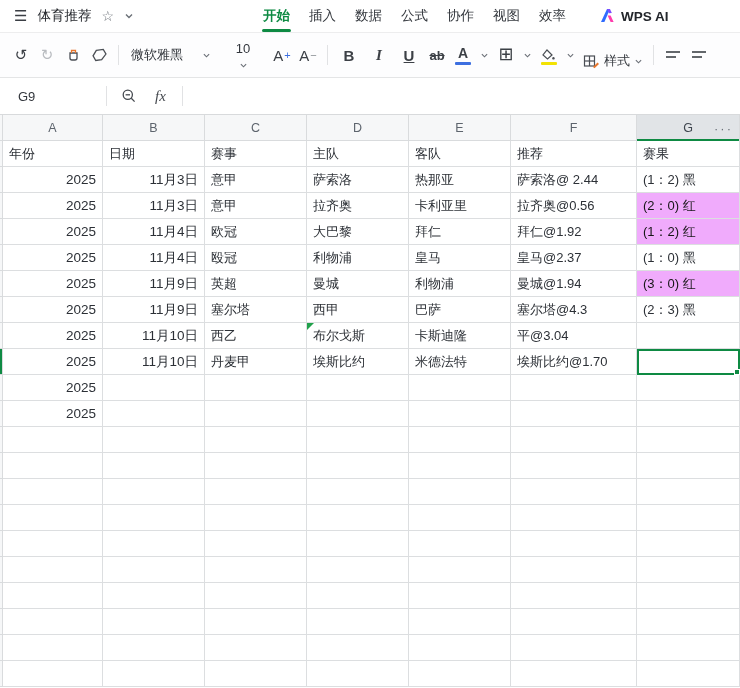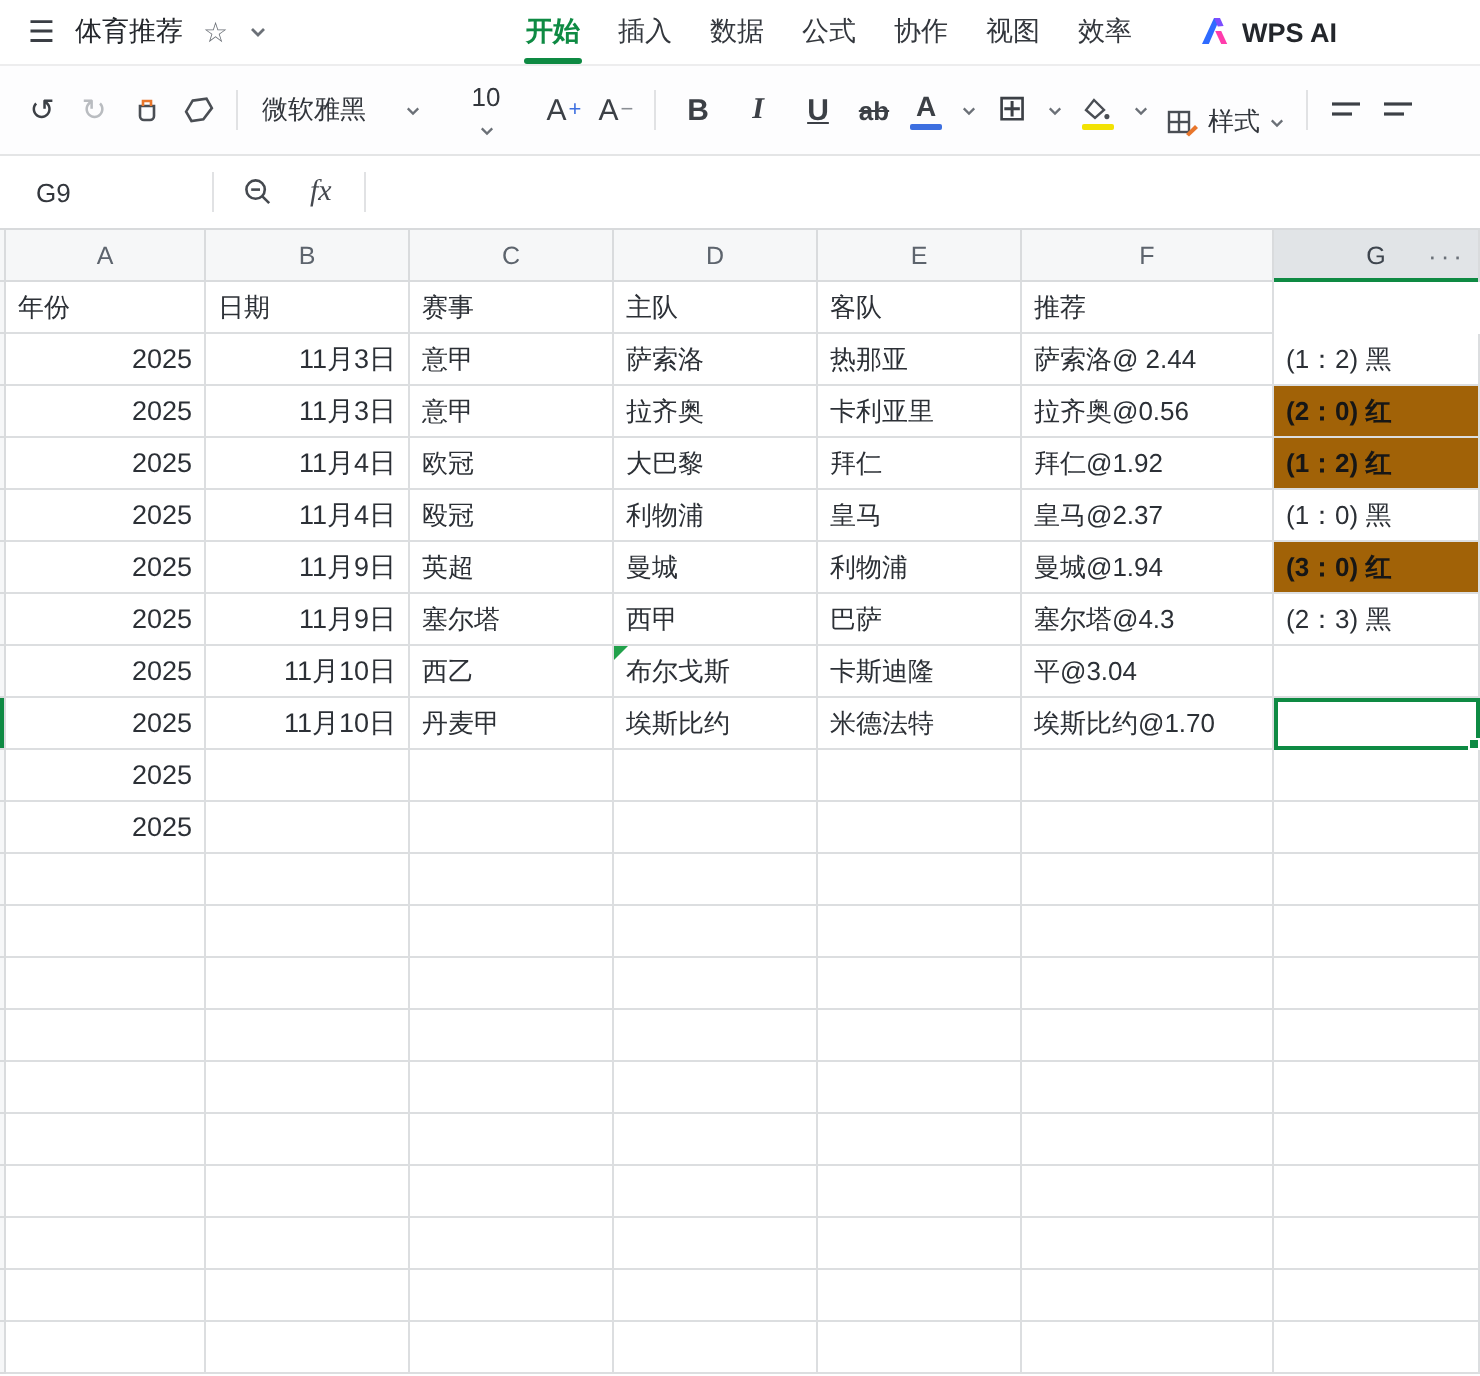--- a/index.html
+++ b/index.html
@@ -63,21 +63,21 @@
   .colhead{display:flex;align-items:center;justify-content:center;font-size:12.5px;color:var(--muted);border-right:1px solid var(--grid-line);position:relative;cursor:pointer;}
   .colhead.active{background:#e1e4e7;color:#3e454e;}
   .colhead.active::after{content:'';position:absolute;left:0;right:0;bottom:-1px;height:2px;background:var(--green);}
   .more-dots{position:absolute;right:6px;top:50%;transform:translateY(-50%);color:#6a7078;font-size:13px;letter-spacing:2px;cursor:pointer;}
   .c0{width:100px;}.c1{width:102px;}.c2{width:102px;}.c3{width:102px;}.c4{width:102px;}.c5{width:126px;}.c6{width:103px;}
   .sheet-row{display:flex;height:26px;}
   .row-sliver{width:3px;background:#f6f7f8;border-right:1px solid var(--grid-line);border-bottom:1px solid var(--grid-line);}
   .row-sliver.sel{background:var(--green);}
   .cell{position:relative;display:flex;align-items:center;font-size:13px;padding:0 6px;border-right:1px solid var(--cell-line);border-bottom:1px solid var(--cell-line);white-space:nowrap;overflow:visible;background:transparent;cursor:cell;}
   .cell.num{justify-content:flex-end;font-size:13.5px;}
-  .cell.red{background:#a16207;color:#161616;font-weight:bold;}
+  .cell.red{background:#f0abfc;color:#161616;}
   .cell.selected{outline:2px solid var(--green);outline-offset:-2px;z-index:2;}
   .fill-handle{position:absolute;right:-1px;bottom:-1px;width:6px;height:6px;background:var(--green);border:1px solid #fff;z-index:3;}
   .corner-flag{position:absolute;left:0;top:0;width:0;height:0;border-top:7px solid #21a14b;border-right:7px solid transparent;}
 </style>
 </head>
 <body>
 
 <div class="titlebar">
   <div class="tb-left">
     <span class="hamburger">☰</span>
@@ -230,20 +230,21 @@
     </div>
   <div>
       <div class="sheet-row">
         <div class="row-sliver"></div>
         <div class="cell c0">年份</div>
         <div class="cell c1">日期</div>
         <div class="cell c2">赛事</div>
         <div class="cell c3">主队</div>
         <div class="cell c4">客队</div>
         <div class="cell c5">推荐</div>
+        <div class="cell c6">赛果</div>
       </div>
       <div class="sheet-row">
         <div class="row-sliver"></div>
         <div class="cell c0 num">2025</div>
         <div class="cell c1 num">11月3日</div>
         <div class="cell c2">意甲</div>
         <div class="cell c3">萨索洛</div>
         <div class="cell c4">热那亚</div>
         <div class="cell c5">萨索洛@ 2.44</div>
         <div class="cell c6">(1：2) 黑</div>

